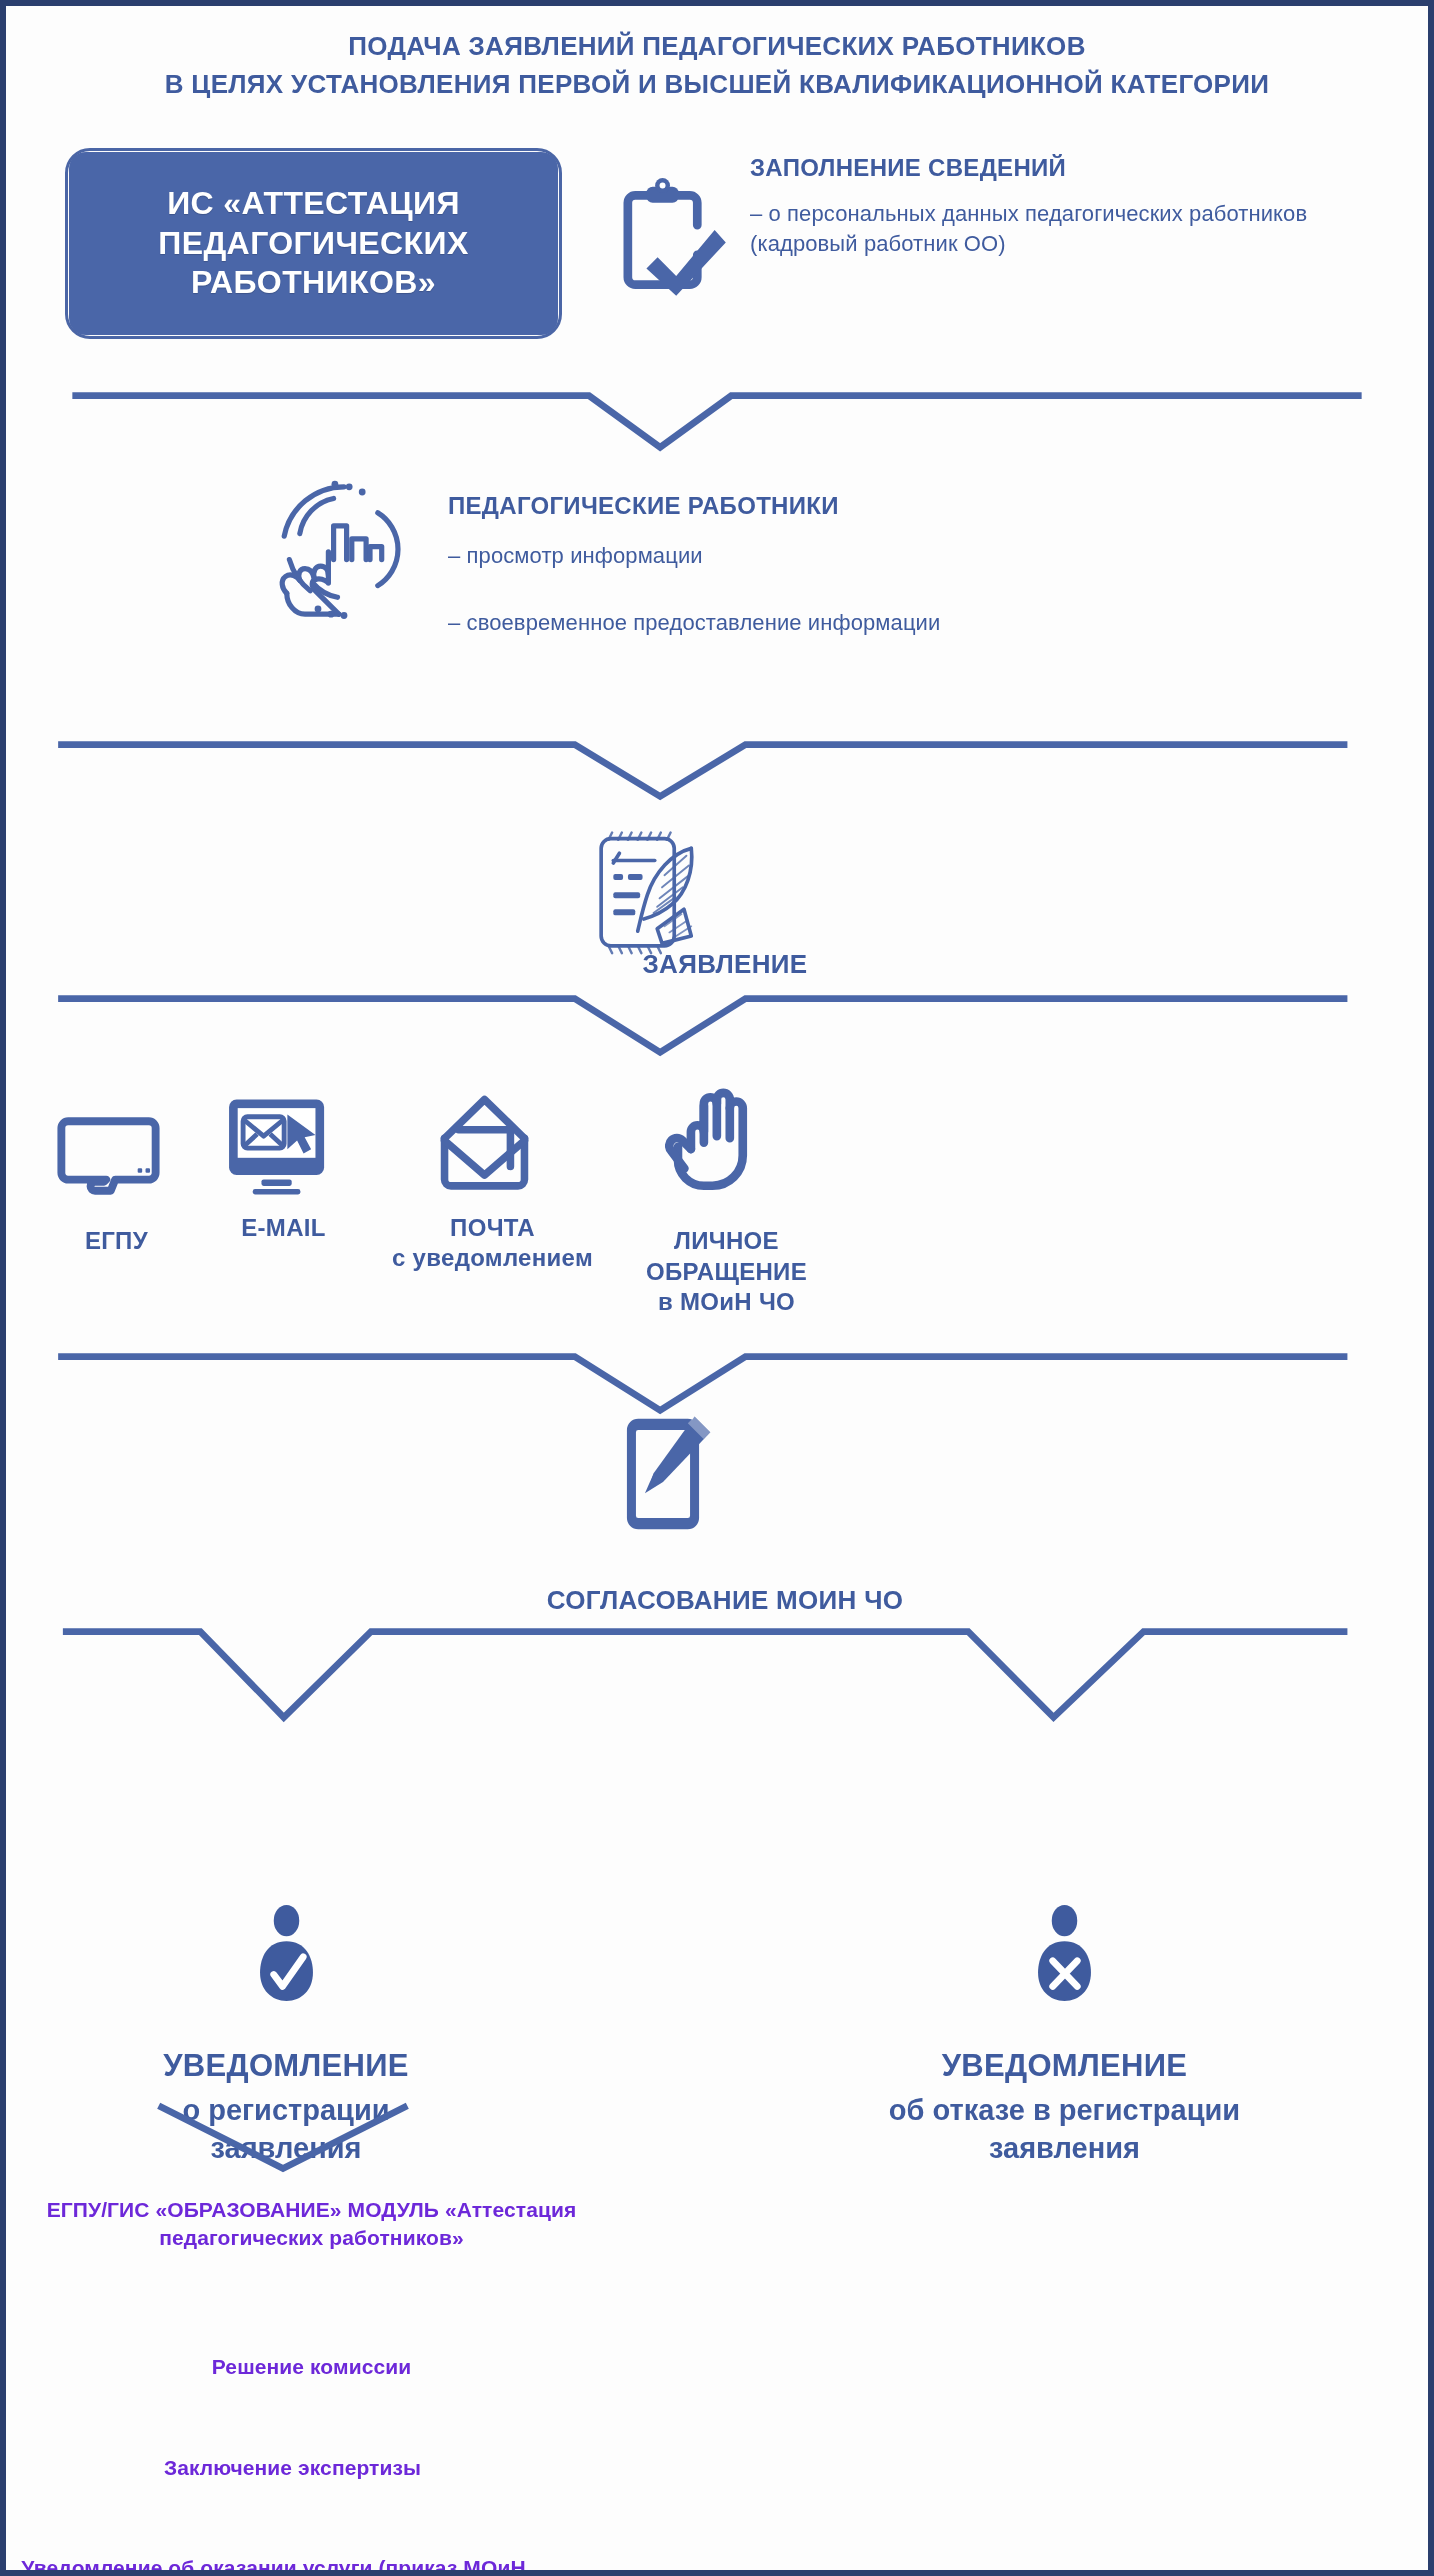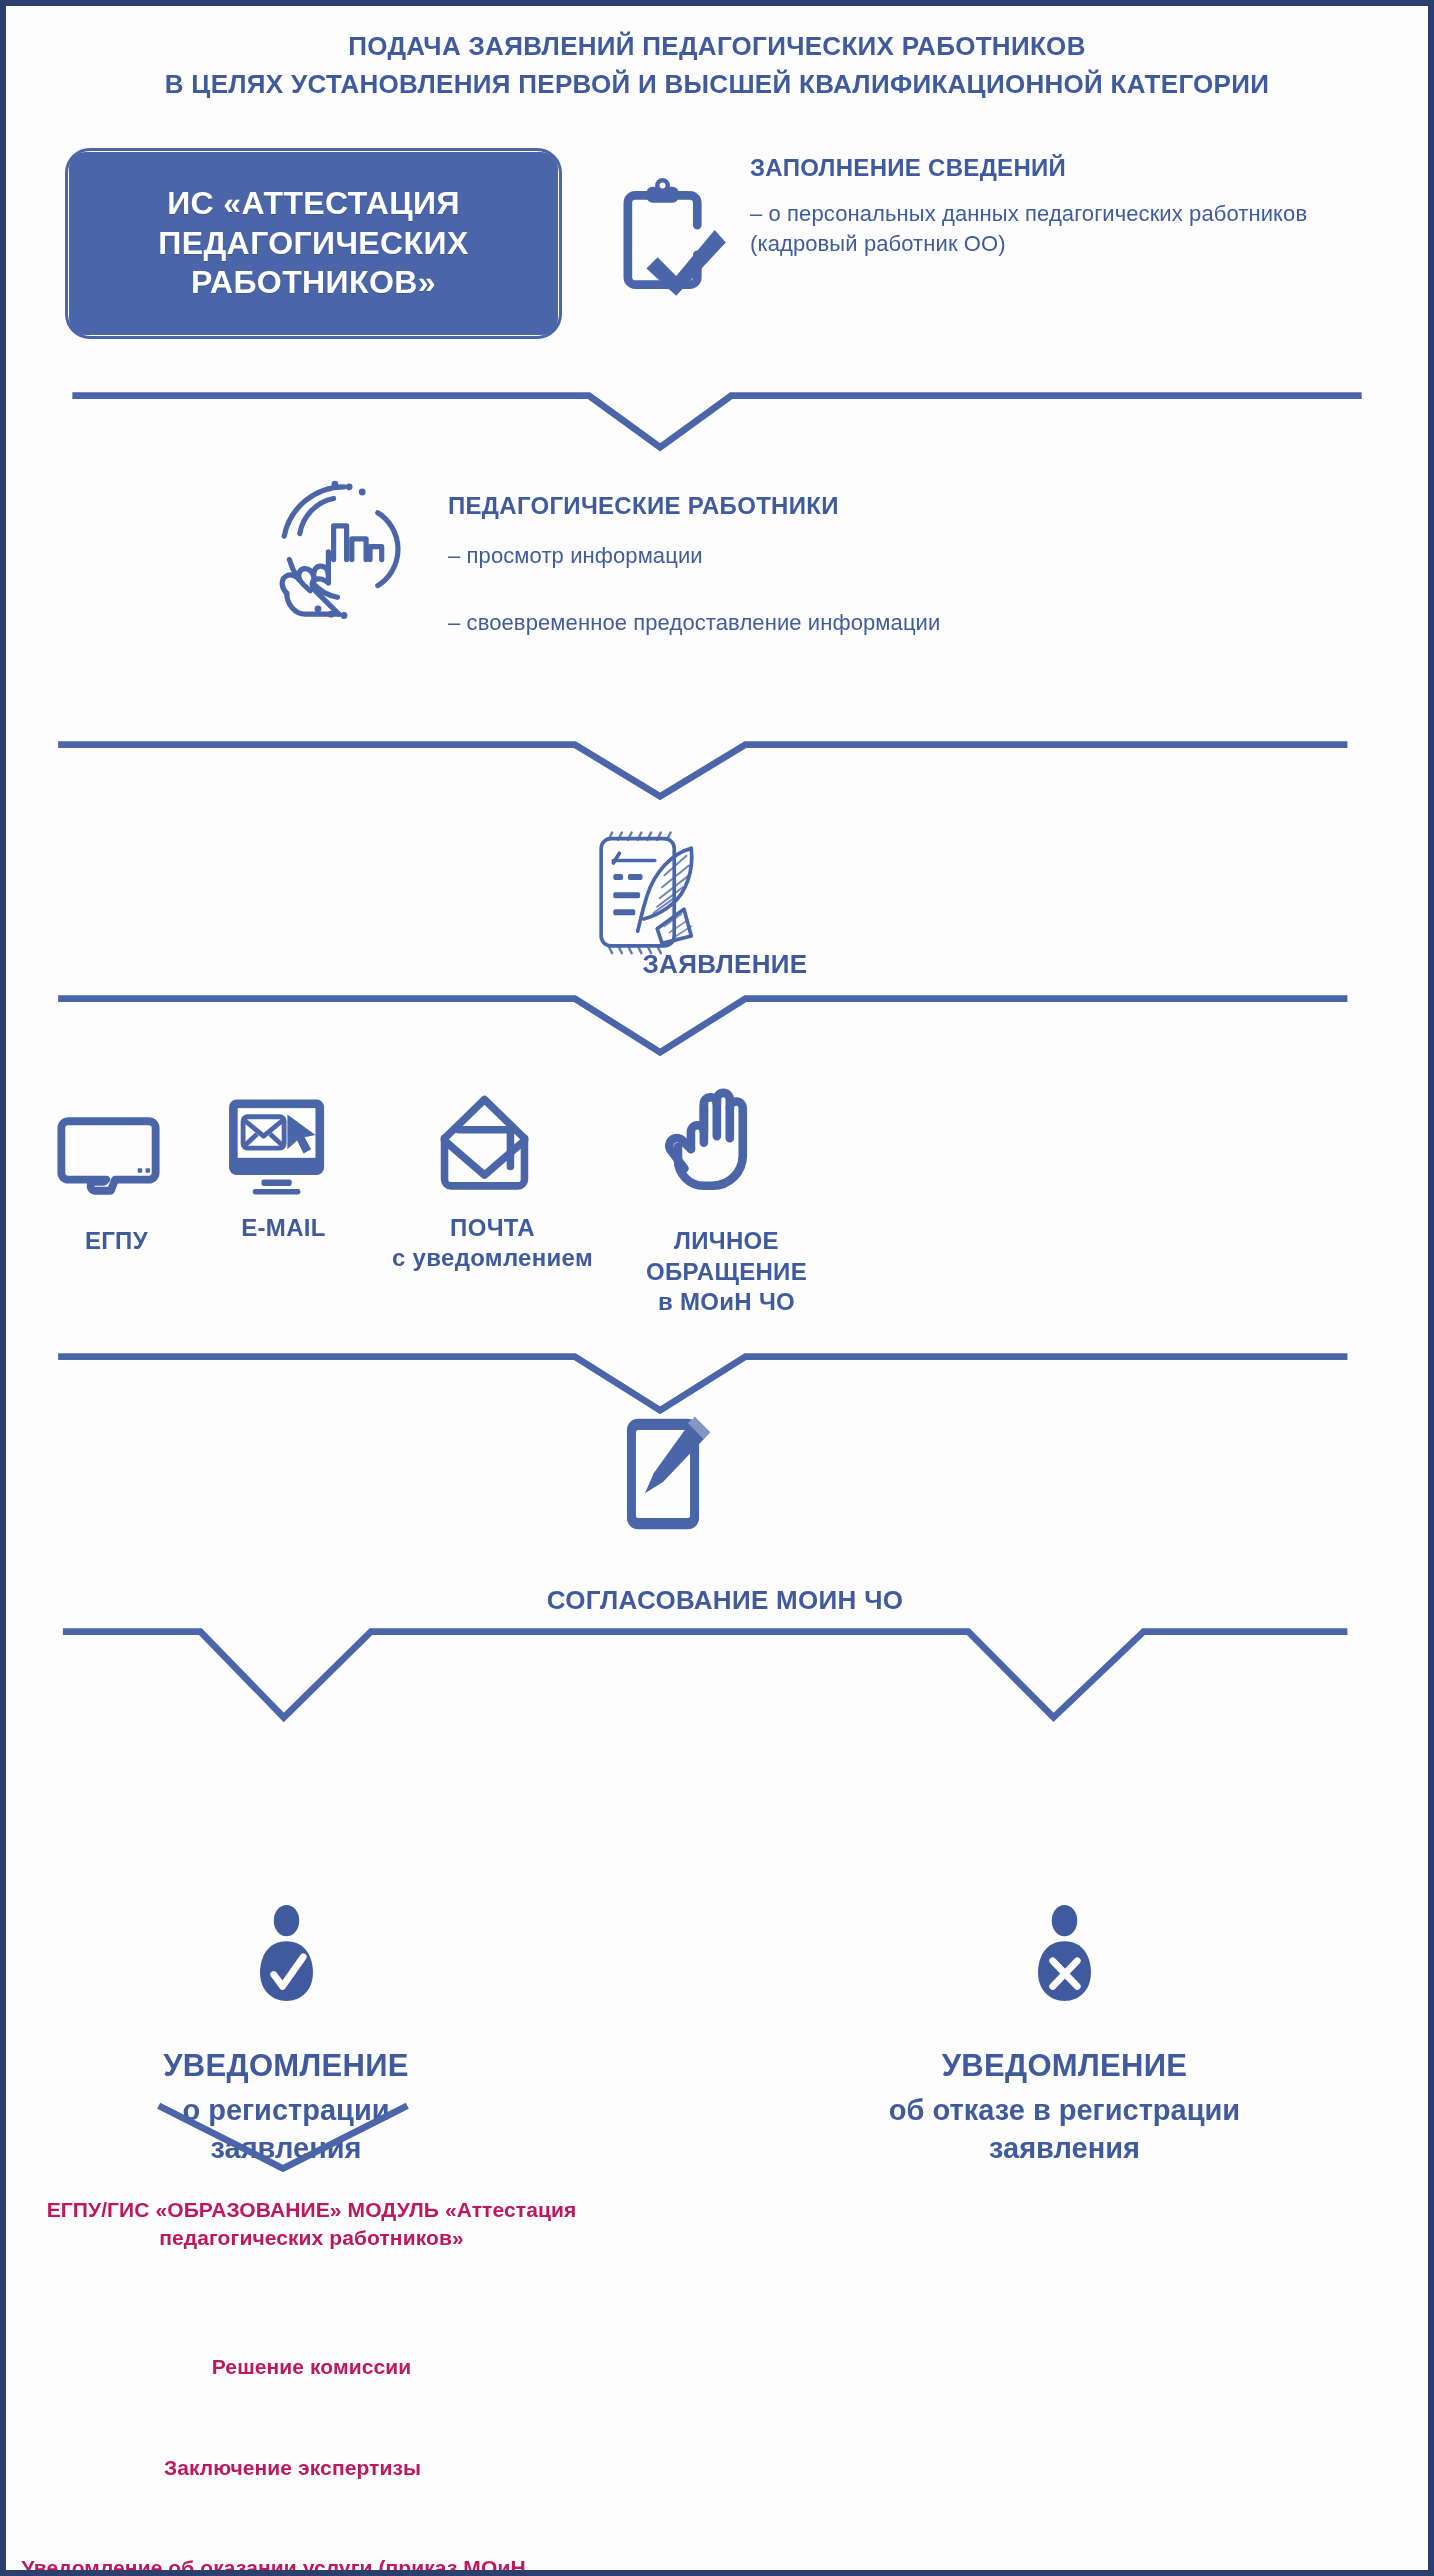--- a/index.html
+++ b/index.html
@@ -107,21 +107,21 @@
   .res-sub{
     color:#3f5b9e;
     font-weight:bold;
     font-size:29px;
     line-height:1.30;
     text-align:center;
   }
 
   
   .tail{
-    color:#be185d;
+    color:#6d28d9;
     font-weight:bold;
     font-size:21px;
     line-height:1.34;
     text-align:center;
     letter-spacing:0.1px;
   }
 </style>
 </head>
 <body>
 

